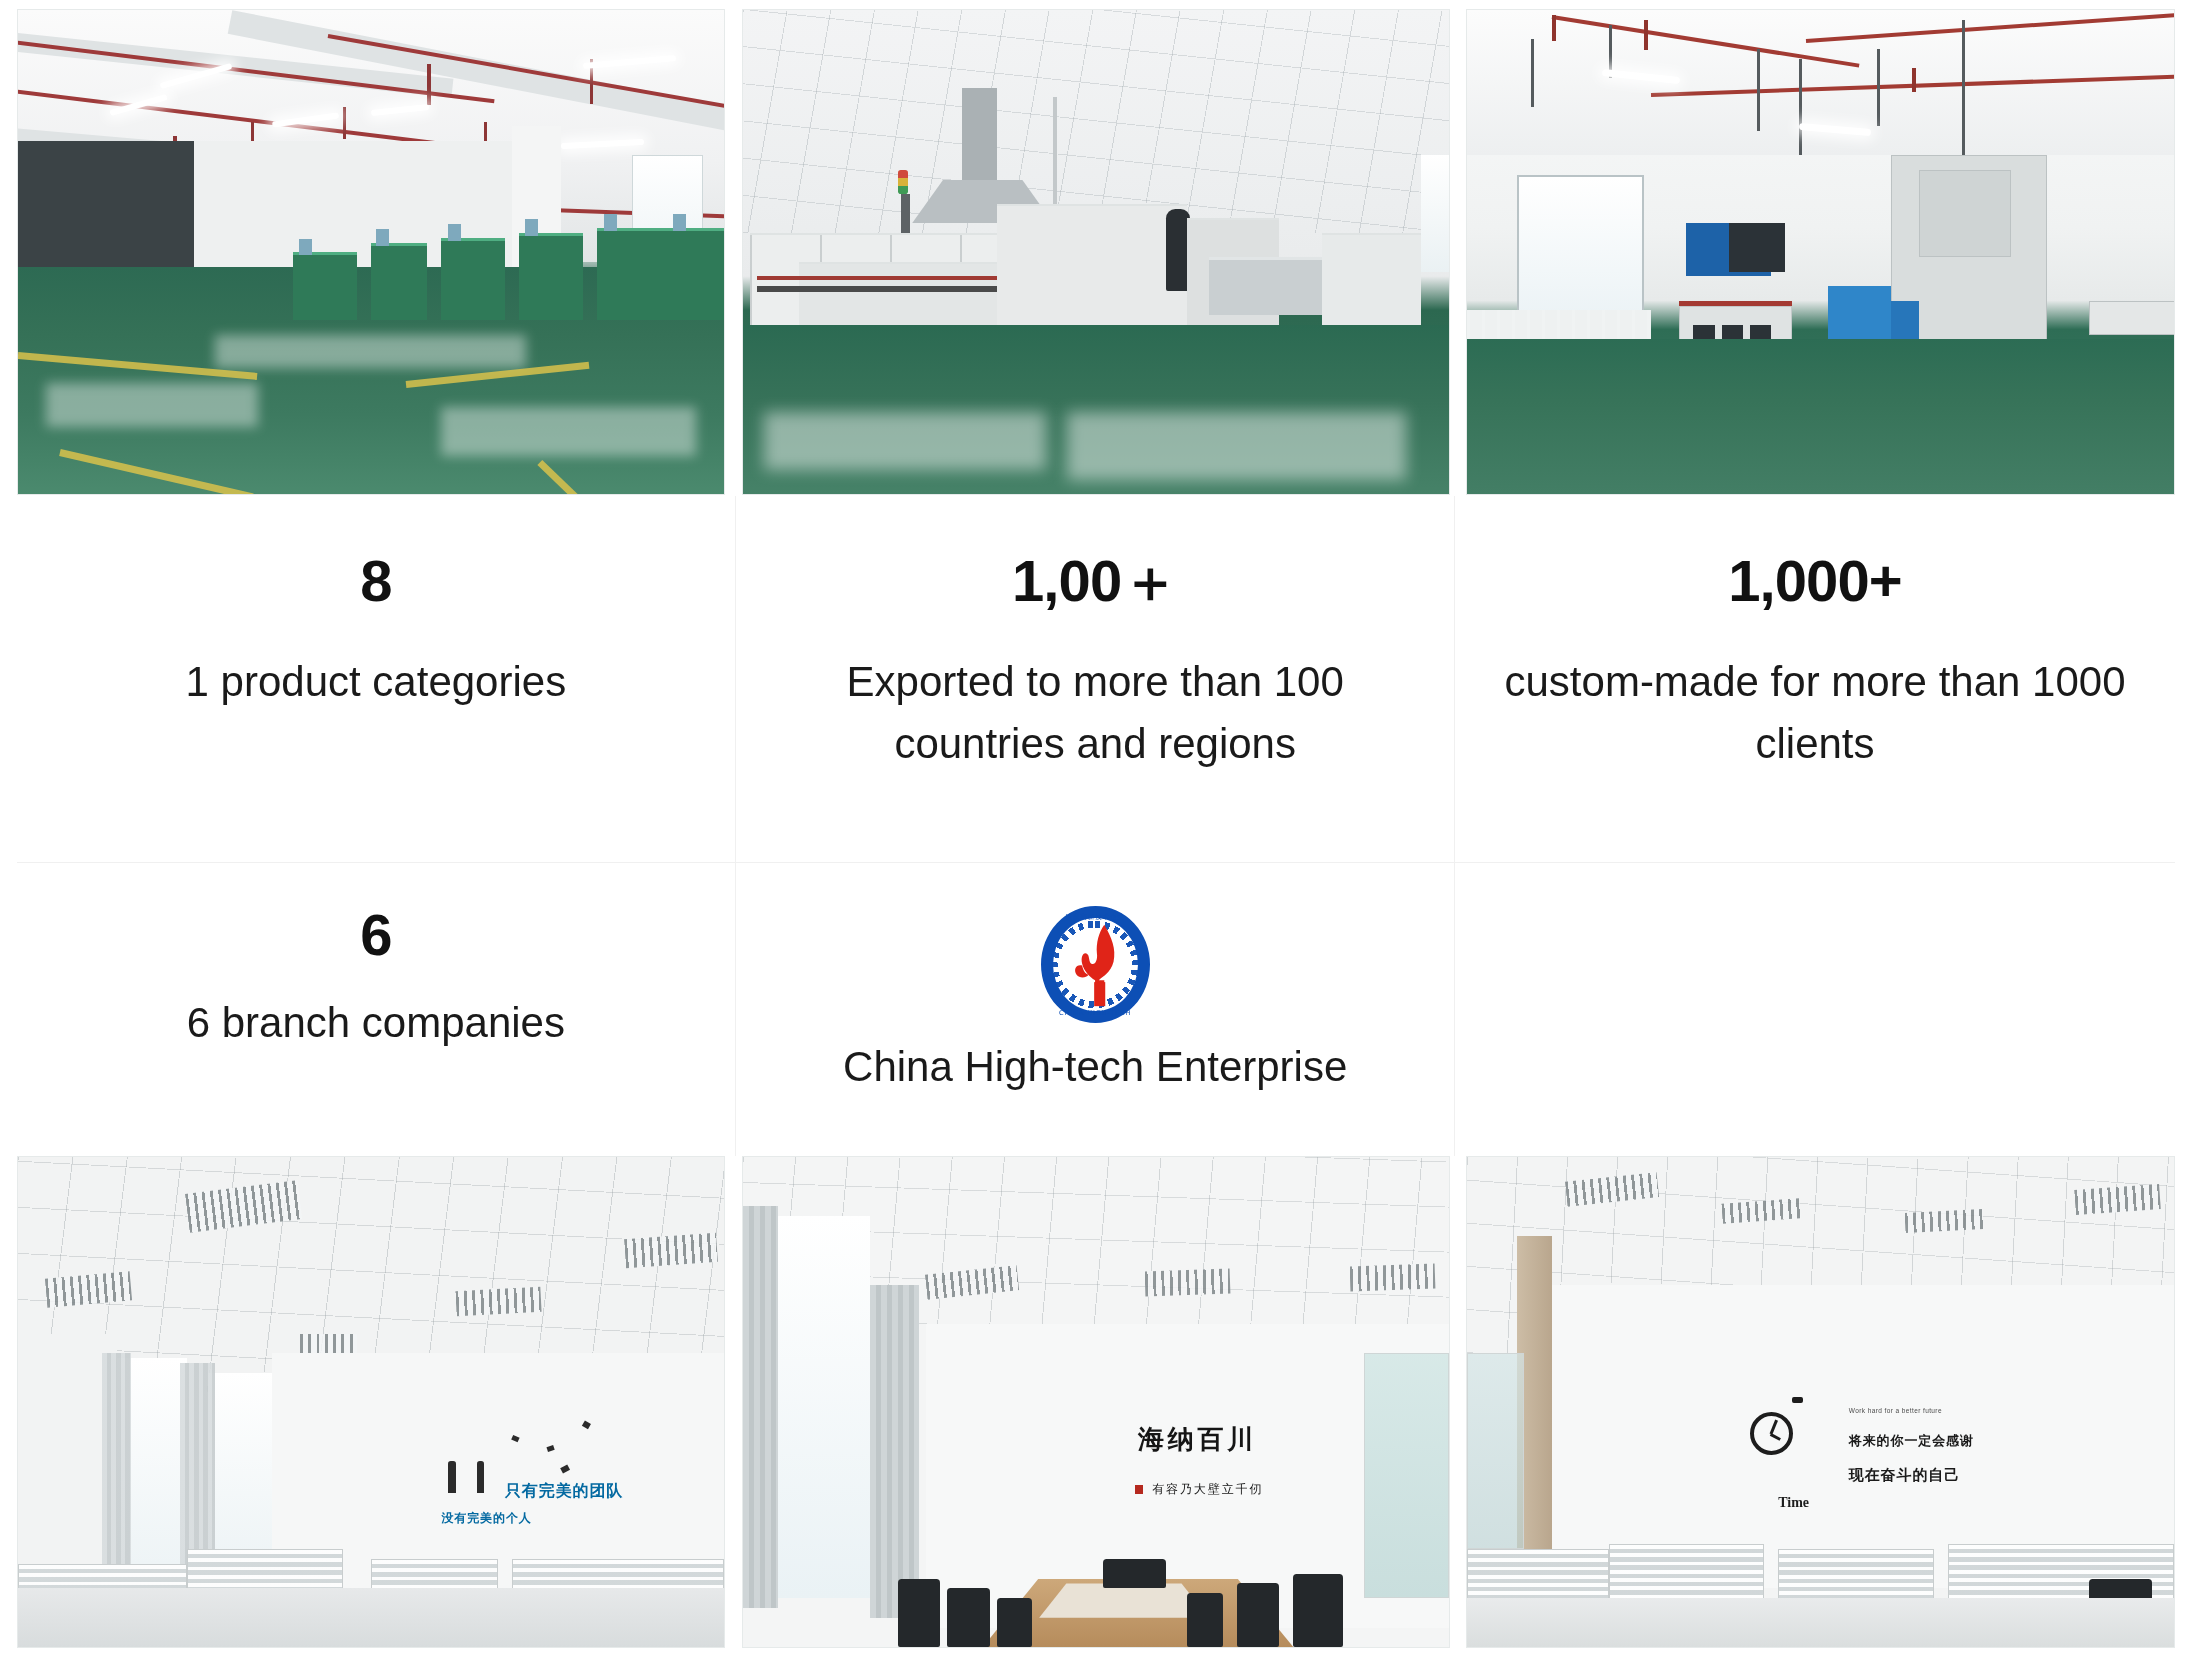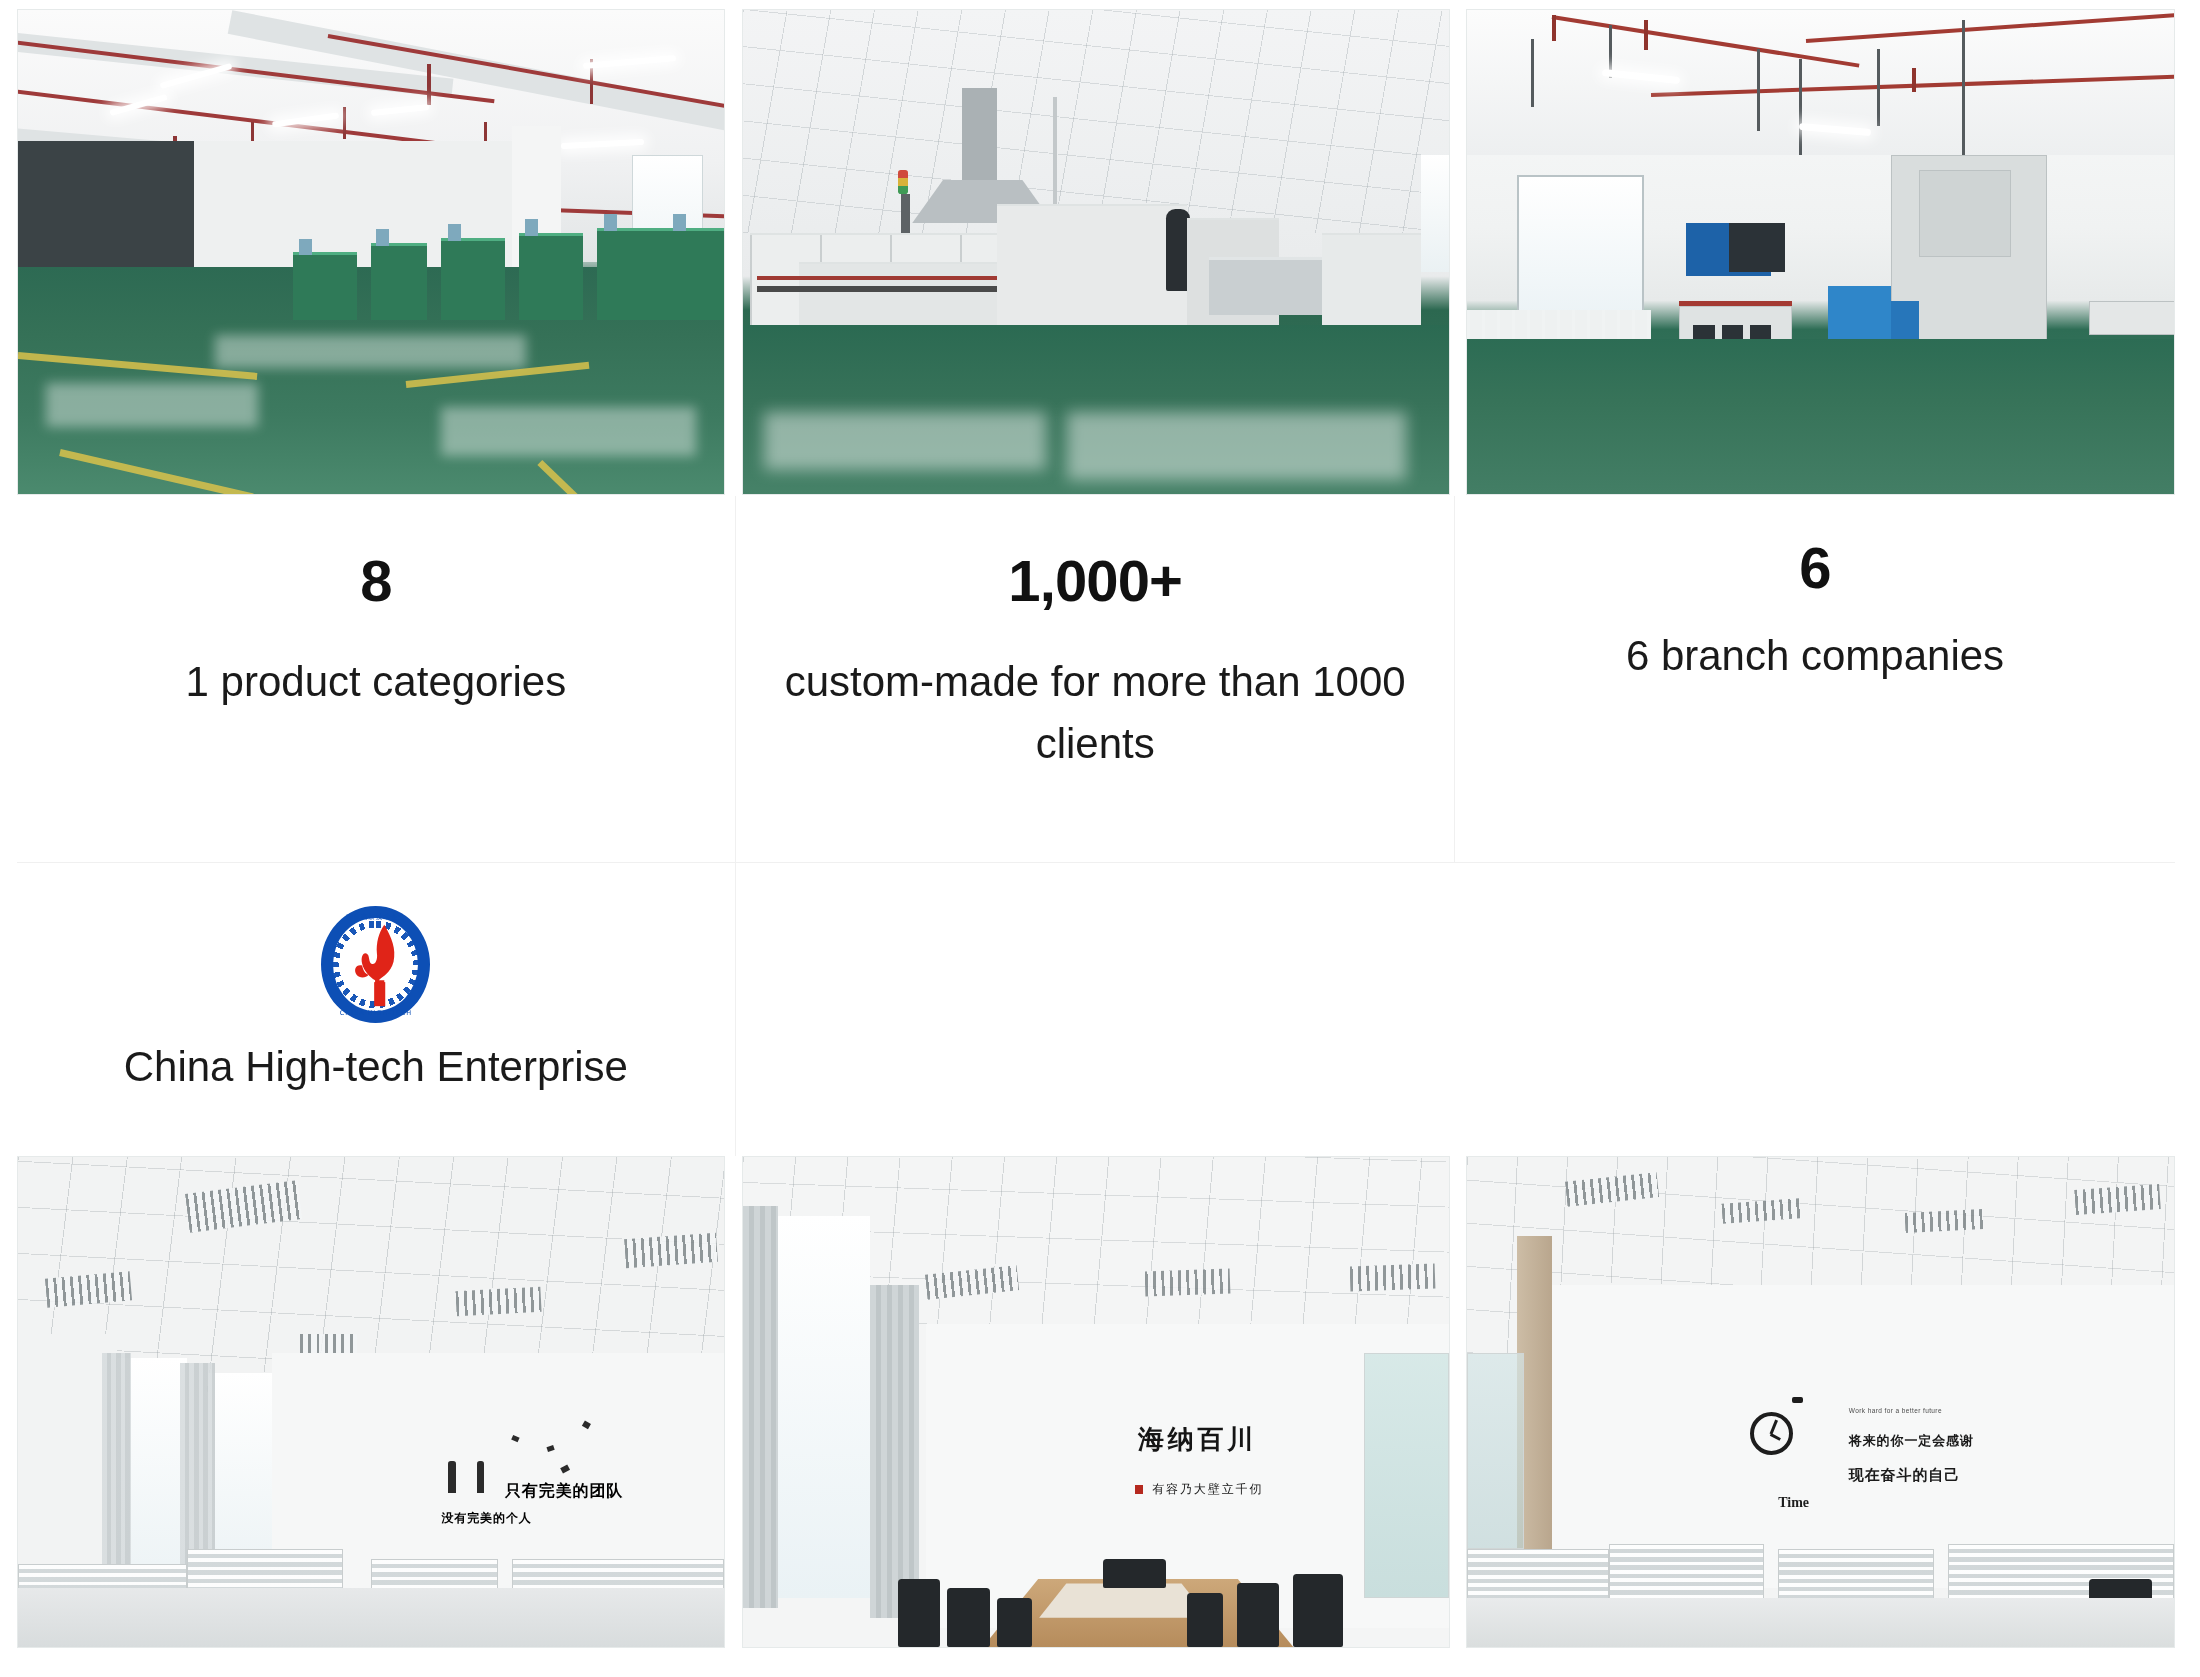--- a/index.html
+++ b/index.html
@@ -109,21 +109,21 @@
   .of-panel-light { position:absolute; background:#f4f6f7;
     background-image: repeating-linear-gradient(90deg,#7f878a 0 2.8px, #f4f6f7 2.8px 8.3px);
     opacity:.85; }
   .of-wall { position:absolute; background:#f6f7f7; }
   .of-window { position:absolute; background:linear-gradient(180deg,#ffffff,#eef4f6); }
   .of-curtain { position:absolute; background:repeating-linear-gradient(90deg,#d7dcde 0 4.6px,#c6ccce 4.6px 9.3px); opacity:.9; }
   .of-cubicle { position:absolute; background:#e8eaea; border:1.9px solid #c8cdce;
     background-image: repeating-linear-gradient(180deg, rgba(255,255,255,.9) 0 3.7px, rgba(205,212,214,.8) 3.7px 8.3px); }
   .of-desk { position:absolute; background:#a9804f; border-top:4.6px solid #c39a67; }
   .of-floor { position:absolute; left:0; bottom:0; width:100%; height:12%; background:linear-gradient(180deg,#e7e9ea,#d8dcdd); }
-  .of-decal { position:absolute; font-family:"DejaVu Sans", sans-serif; font-weight:bold; color:#000000; letter-spacing:0.9px; white-space:nowrap; }
+  .of-decal { position:absolute; font-family:"DejaVu Sans", sans-serif; font-weight:bold; color:#0369a1; letter-spacing:0.9px; white-space:nowrap; }
   .of-trophy { position:absolute; background:#2b2b2b; }
   .of-bird { position:absolute; background:#2b2b2b; }
 
   
   .ph-meeting { background:#f4f5f5; }
   .mt-ceiling { position:absolute; left:0; top:0; width:100%; height:42%;
     background:linear-gradient(180deg,#fafbfb,#eceeee);
     background-image:
       repeating-linear-gradient(95deg, rgba(150,158,162,.36) 0 0.9px, transparent 0.9px 52px),
       repeating-linear-gradient(2deg, rgba(150,158,162,.3) 0 0.9px, transparent 0.9px 45px);
@@ -358,20 +358,24 @@
     </div>
   </div>
 
   <div class="stats">
 
     <div class="stat-cell">
       <div class="stat-value">8</div>
       <div class="stat-desc">1 product categories</div>
     </div>
 
+    <div class="stat-cell">
+      <div class="stat-value">1,00＋</div>
+      <div class="stat-desc">Exported to more than 100 countries and regions</div>
+    </div>
 
     <div class="stat-cell">
       <div class="stat-value">1,000+</div>
       <div class="stat-desc">custom-made for more than 1000 clients</div>
     </div>
 
 
     <div class="stat-cell row2">
       <div class="stat-value">6</div>
       <div class="stat-desc">6 branch companies</div>

